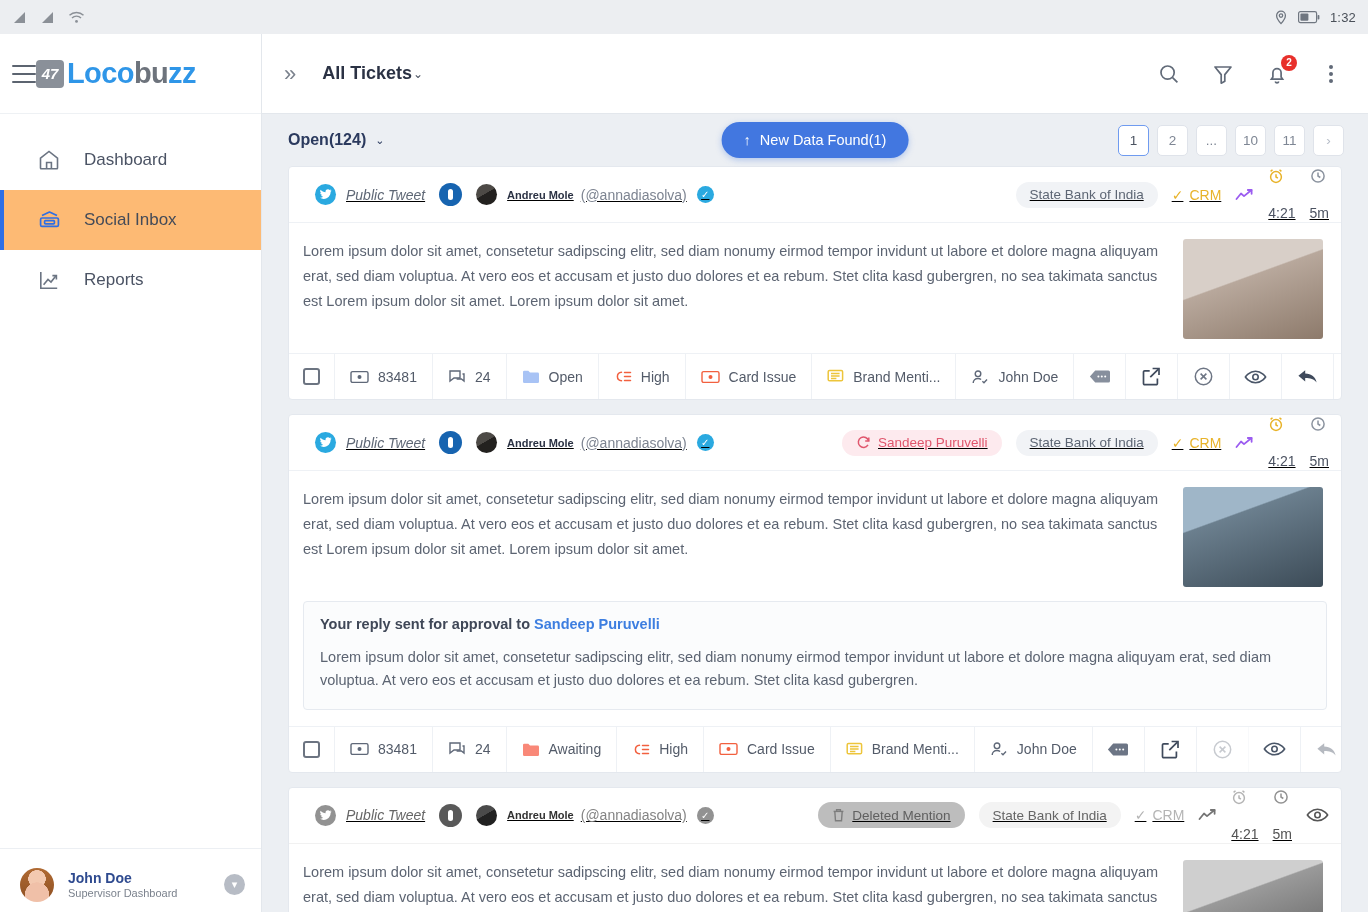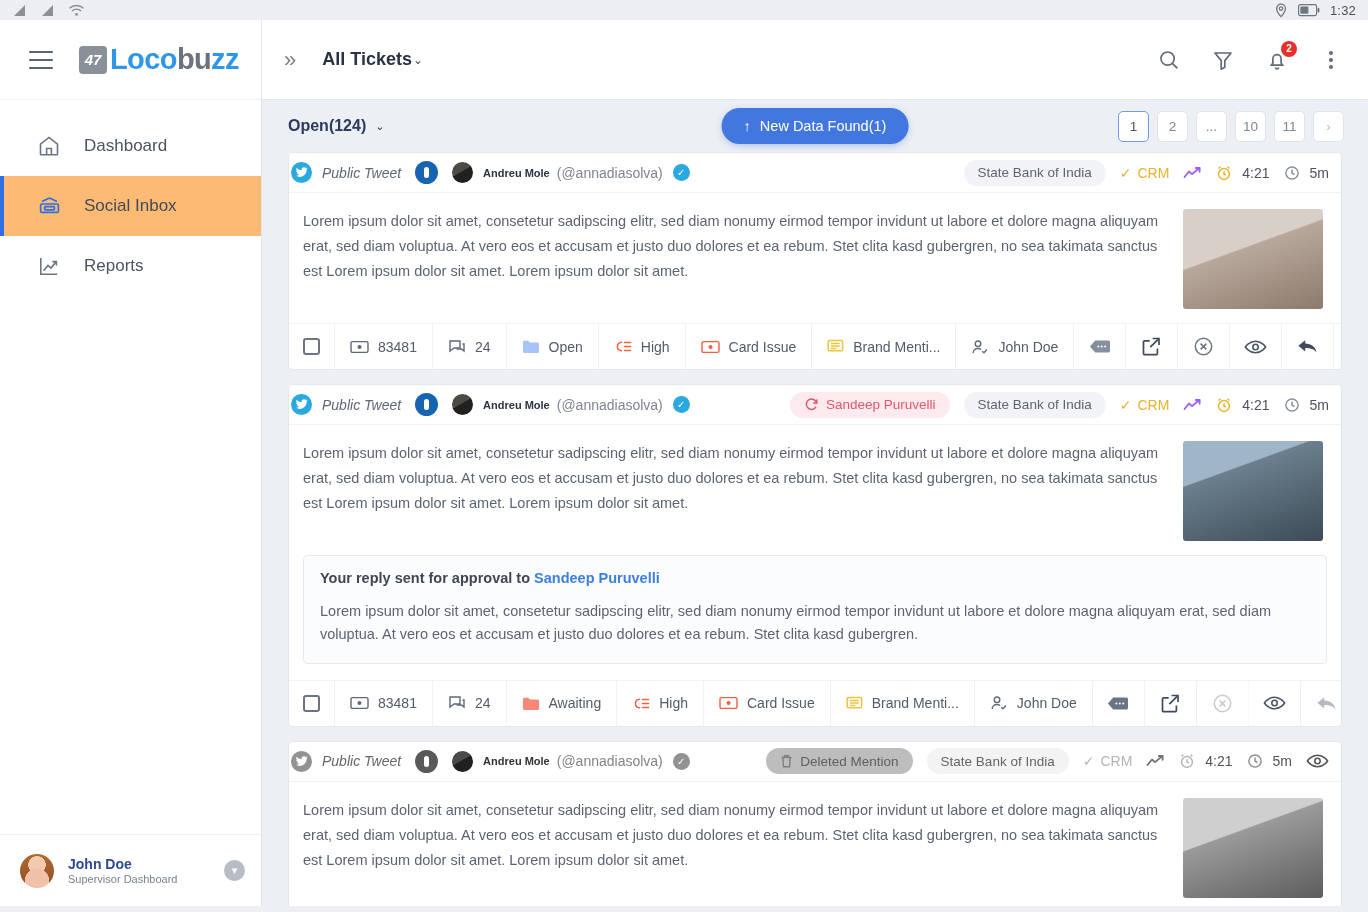--- a/index.html
+++ b/index.html
@@ -6,21 +6,21 @@
   html, body {
     width: 1368px; height: 912px;
     font-family: "Liberation Sans", sans-serif;
     background: #eceff3;
     overflow: hidden;
   }
   body { position: relative; }
 
   
   .os-bar {
-    height: 20px; width: 100%;
+    height: 34px; width: 100%;
     background: #eceef1;
     display: flex; align-items: center;
     padding: 0 12px;
     color: #6f7680;
   }
   .os-left { display: flex; align-items: center; gap: 13px; }
   .os-right { margin-left: auto; display: flex; align-items: center; gap: 10px; }
   .os-time { font-size: 13px; color: #4a5059; letter-spacing: .2px; }
 
   
@@ -28,21 +28,21 @@
 
   
   .sidebar {
     width: 262px; background: #ffffff;
     border-right: 1px solid #e3e7ec;
     display: flex; flex-direction: column;
     flex: 0 0 262px;
   }
   .brand-row {
     height: 80px; display: flex; align-items: center;
-    gap: 26px; padding-left: 29px;
+    gap: 0; padding-left: 12px;
     border-bottom: 1px solid #eef1f4;
   }
   .hamburger { width: 24px; height: 18px; display: flex; flex-direction: column;
     justify-content: space-between; cursor: pointer; }
   .hamburger span { display: block; height: 2px; background: #5c6470; border-radius: 2px; }
   .logo { display: flex; align-items: center; gap: 3px; }
   .logo-mark {
     width: 28px; height: 28px; background: #8a9099; border-radius: 4px;
     display: flex; align-items: center; justify-content: center;
     color: #fff; font-size: 15px; font-weight: bold; font-style: italic;
@@ -139,22 +139,22 @@
 
   
   .cards { padding: 0 26px 20px 26px; overflow: hidden; flex: 1; }
   .card {
     background: #fff; border: 1px solid #e4e8ee; border-radius: 4px;
     margin-bottom: 14px; overflow: hidden;
   }
   .card.muted .c-head { filter: grayscale(1); }
 
   .c-head {
-    height: 40px; display: flex; align-items: center; gap: 10px;
-    padding: 0 12px 0 2px; border-bottom: 1px solid #eef1f5;
+    height: 56px; display: flex; align-items: center; gap: 10px;
+    padding: 0 12px 0 26px; border-bottom: 1px solid #eef1f5; text-decoration: underline;
   }
   .src-ico { width: 21px; height: 21px; border-radius: 50%; background: #2aa9e0;
     display: flex; align-items: center; justify-content: center; color: #fff; }
   .src-txt { font-size: 14px; font-style: italic; color: #5e6775; margin-right: 4px; }
   .brand-logo {
     width: 23px; height: 23px; border-radius: 50%; background: #1764b0;
     display: flex; align-items: center; justify-content: center;
   }
   .brand-logo:after { content:""; width:5px; height:11px; background:#fff; border-radius: 3px; }
   .usr-pic {
@@ -170,21 +170,21 @@
   .head-right { margin-left: auto; display: flex; align-items: center; gap: 14px; }
   .pill {
     background: #f1f3f6; color: #5d6674; border-radius: 13px;
     height: 26px; padding: 0 14px; font-size: 13.5px;
     display: flex; align-items: center; gap: 7px;
   }
   .pill.assign { background: #fdeaee; color: #e0566d; }
   .pill.deleted { background: #c4b5fd; color: #55607a; }
   .crm { display: flex; align-items: center; gap: 6px; color: #e8b32a; font-size: 14px; }
   .trend { color: #9b5cf0; font-size: 15px; }
-  .timeitem { display: flex; align-items: flex-start; gap: 10px; color: #4b5261; font-size: 14px; }
+  .timeitem { display: flex; align-items: flex-start; gap: 21px; color: #4b5261; font-size: 14px; flex-direction: column; }
   .timeitem .gl { color: #e8b32a; font-size: 15px; }
   .timeitem .gl.grey { color: #8b939f; }
 
   .c-body { display: flex; gap: 16px; padding: 16px 18px 14px 14px; }
   .c-text { flex: 1; font-size: 14.5px; line-height: 1.72; color: #5c6472; }
   .c-img { width: 140px; height: 100px; border-radius: 3px; flex: 0 0 140px; }
   .img-a { background: linear-gradient(160deg,#d8cfc8 0 40%, #b8a89c 41%, #8d7a6b 100%); }
   .img-b { background: linear-gradient(160deg,#9fb6c8 0 30%, #6b7f8e 31%, #3c4b57 100%); }
   .img-c { background: linear-gradient(160deg,#cfcfcf 0 35%, #9a9a9a 36%, #5d5d5d 100%); }
 

